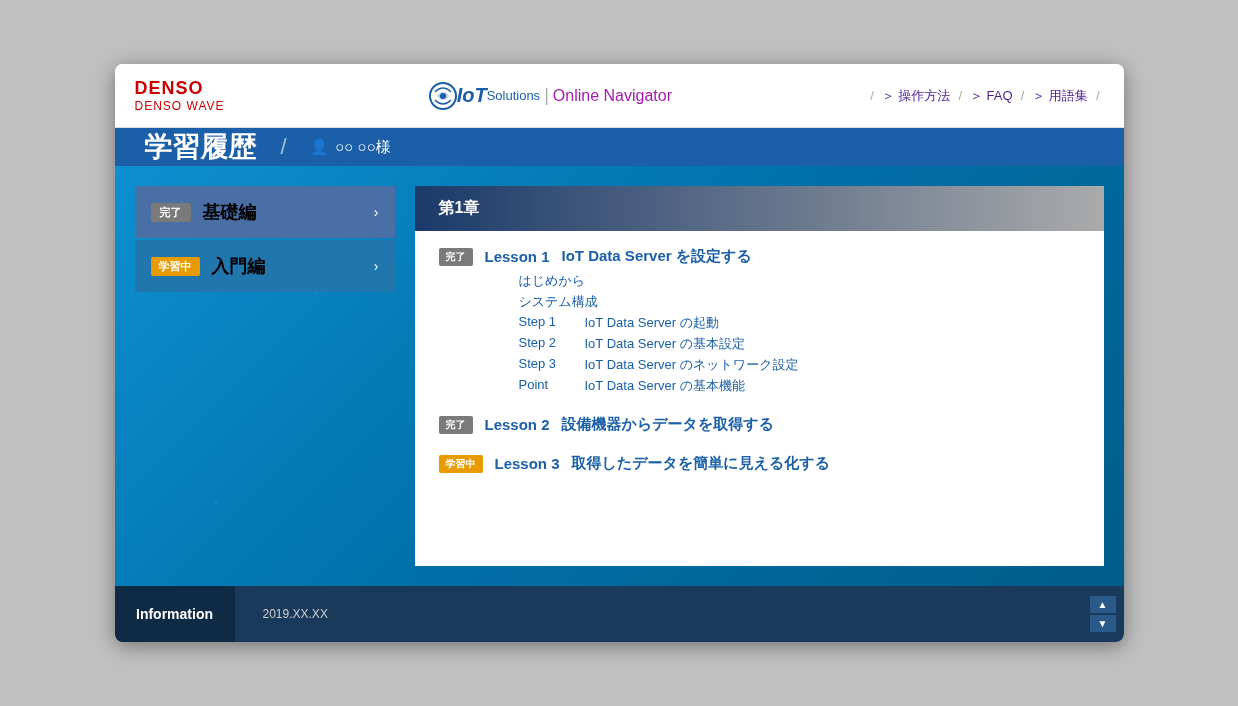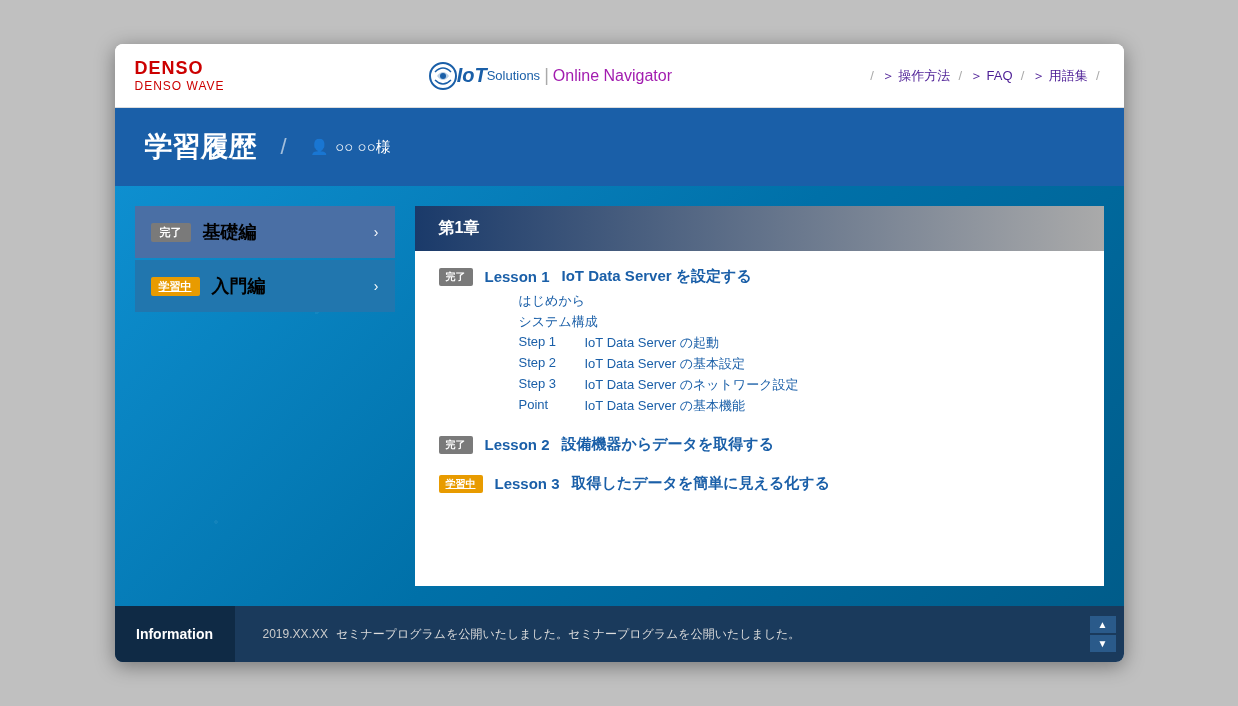--- a/index.html
+++ b/index.html
@@ -91,21 +91,21 @@
       cursor: pointer;
       color: #4c1d95;
     }
     .nav-divider {
       color: #aaa;
       margin: 0 4px;
     }
     
     .page-header {
       background: #1a5fa8;
-      padding: 20px 30px;
+      padding: 0 30px;
       display: flex;
       align-items: center;
       gap: 16px;
     }
     .page-title {
       color: #fff;
       font-size: 28px;
       font-weight: bold;
     }
     .page-header-sep {
@@ -160,21 +160,20 @@
       min-width: 40px;
       text-align: center;
     }
     .badge-kanryo {
       background: #7a7a7a;
       color: #fff;
     }
     .badge-gakushu {
       background: #e89b00;
       color: #fff;
-      text-decoration: underline;
     }
     .sidebar-label {
       color: #000000;
       font-size: 18px;
       font-weight: bold;
     }
     .sidebar-arrow {
       margin-left: auto;
       color: #fff;
       font-size: 14px;
@@ -275,21 +274,21 @@
       display: flex;
       align-items: center;
       min-width: 120px;
       justify-content: center;
     }
     .info-content {
       flex: 1;
       padding: 8px 28px;
       display: flex;
       align-items: center;
-      gap: 8px;
+      gap: 24px;
     }
     .info-date {
       color: #ccc;
       font-size: 12px;
       white-space: nowrap;
     }
     .info-text {
       color: #ddd;
       font-size: 12px;
     }
@@ -435,21 +434,20 @@
 
       </div>
     </div>
   </div>
 
   <div class="info-bar">
     <div class="info-label">Information</div>
     <div class="info-content">
       <span class="info-date">2019.XX.XX</span>
       <div>
-        <div class="info-text">セミナープログラムを公開いたしました。セミナープログラムを公開いたしました。</div>
       </div>
     </div>
     <div class="info-arrows">
       <div class="info-arrow">▲</div>
       <div class="info-arrow">▼</div>
     </div>
   </div>
 
 </div>
 

